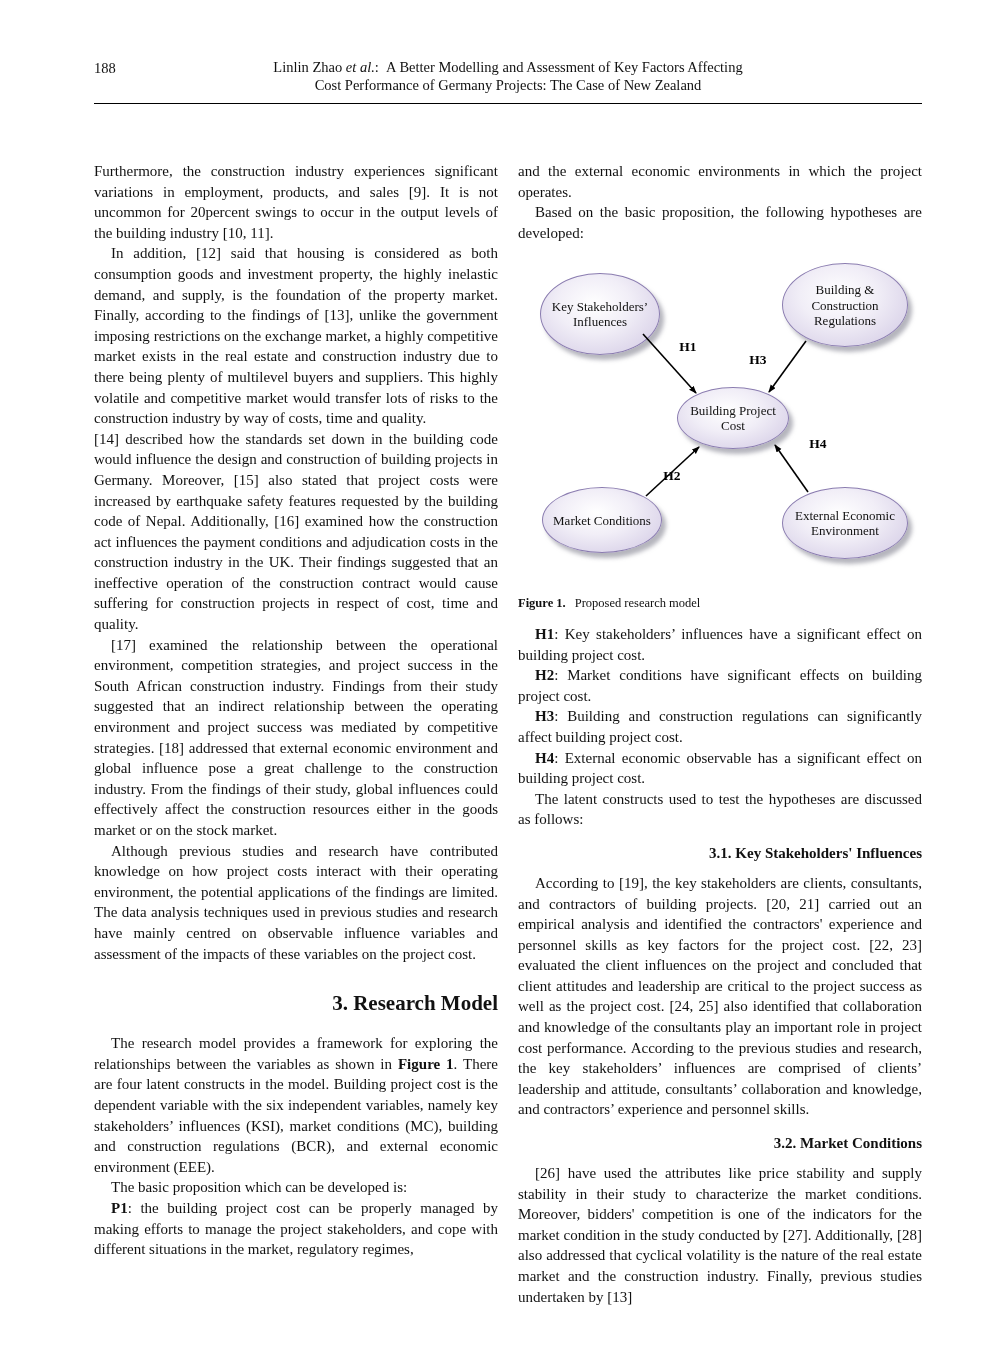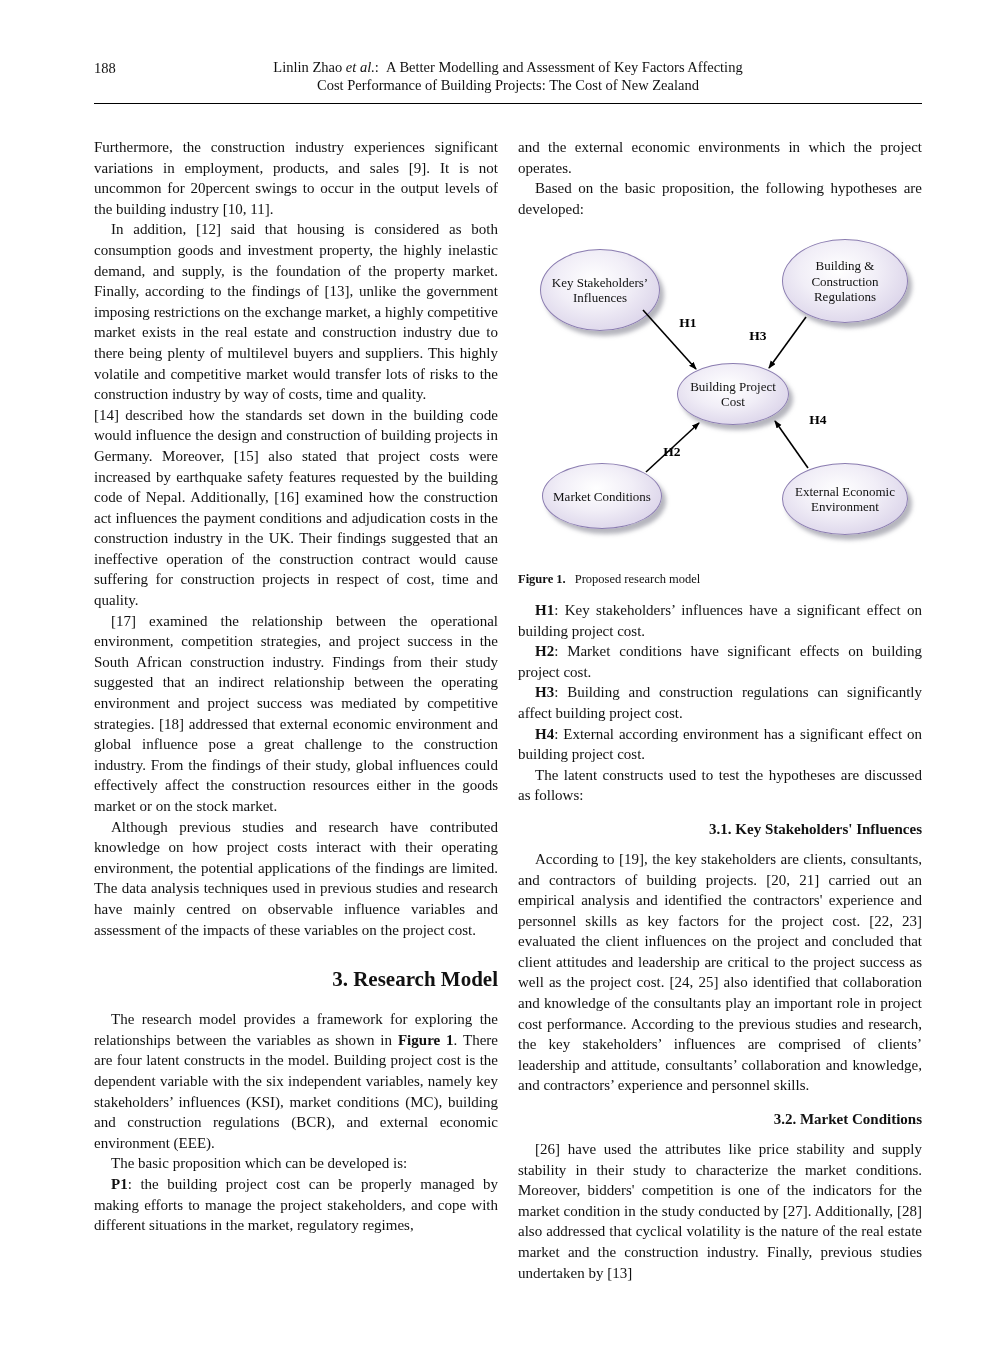--- a/index.html
+++ b/index.html
@@ -6,21 +6,21 @@
   html,body { background:#ffffff; }
   body { font-family:"Liberation Serif", serif; color:#111111; }
   .page { width:992px; height:1347px; background:#ffffff; padding:58px 70px 30px 94px; position:relative; overflow:hidden; }
 
   .page-header { position:relative; text-align:center; font-size:14.5px; line-height:18px; }
   .page-number { position:absolute; left:0; top:1px; font-size:14.5px; }
   .running-title { margin:0 auto; max-width:640px; }
   .header-rule { border-bottom:1.4px solid #000000; margin-top:9px; }
 
   .columns { display:flex; gap:20px; margin-top:33px; }
-  .col { width:404px; font-size:15px; line-height:20.6px; text-align:justify; }
+  .col { width:404px; font-size:15px; line-height:20.6px; text-align:justify;margin-top:24px; }
   .col p { text-indent:17px; }
   .col p.noindent { text-indent:0; }
 
   .section-heading { font-size:21px; line-height:26px; margin:26px 0 17px 0; text-align:right; font-weight:bold; }
   .subsection-heading { font-size:15px; line-height:20px; margin:13px 0 10px 0; text-align:right; font-weight:bold; }
 
   .research-figure { margin:16px 0 10px 0; }
   .diagram { position:relative; width:404px; height:322px; }
   .node {
     position:absolute; border-radius:50%;
@@ -45,21 +45,21 @@
 </style>
 </head>
 <body>
 
 <div class="page">
 
   <header class="page-header">
     <div class="page-number">188</div>
     <div class="running-title">
       <div><span>Linlin Zhao </span><i>et al.</i><span>:&nbsp;&nbsp;A Better Modelling and Assessment of Key Factors Affecting</span></div>
-      <div>Cost Performance of Building Projects: The Cost of New Zealand</div>
+      <div>Cost Performance of Germany Projects: The Case of New Zealand</div>
     </div>
   </header>
   <div class="header-rule"></div>
 
   <main class="columns">
 
     <section class="col">
       <p class="noindent">Furthermore, the construction industry experiences significant variations in employment, products, and sales [9]. It is not uncommon for 20percent swings to occur in the output levels of the building industry [10, 11].</p>
       <p>In addition, [12] said that housing is considered as both consumption goods and investment property, the highly inelastic demand, and supply, is the foundation of the property market. Finally, according to the findings of [13], unlike the government imposing restrictions on the exchange market, a highly competitive market exists in the real estate and construction industry due to there being plenty of multilevel buyers and suppliers. This highly volatile and competitive market would transfer lots of risks to the construction industry by way of costs, time and quality.</p>
       <p class="noindent">[14] described how the standards set down in the building code would influence the design and construction of building projects in Germany. Moreover, [15] also stated that project costs were increased by earthquake safety features requested by the building code of Nepal. Additionally, [16] examined how the construction act influences the payment conditions and adjudication costs in the construction industry in the UK. Their findings suggested that an ineffective operation of the construction contract would cause suffering for construction projects in respect of cost, time and quality.</p>
@@ -108,21 +108,21 @@
             <text x="240" y="105">H3</text>
             <text x="300" y="189">H4</text>
           </svg>
         </div>
         <figcaption><b>Figure 1.</b><span>Proposed research model</span></figcaption>
       </figure>
 
       <p><b>H1</b><span>: Key stakeholders’ influences have a significant effect on building project cost.</span></p>
       <p><b>H2</b><span>: Market conditions have significant effects on building project cost.</span></p>
       <p><b>H3</b><span>: Building and construction regulations can significantly affect building project cost.</span></p>
-      <p><b>H4</b><span>: External according environment has a significant effect on building project cost.</span></p>
+      <p><b>H4</b><span>: External economic observable has a significant effect on building project cost.</span></p>
 
       <p>The latent constructs used to test the hypotheses are discussed as follows:</p>
 
       <h3 class="subsection-heading">3.1. Key Stakeholders' Influences</h3>
       <p>According to [19], the key stakeholders are clients, consultants, and contractors of building projects. [20, 21] carried out an empirical analysis and identified the contractors' experience and personnel skills as key factors for the project cost. [22, 23] evaluated the client influences on the project and concluded that client attitudes and leadership are critical to the project success as well as the project cost. [24, 25] also identified that collaboration and knowledge of the consultants play an important role in project cost performance. According to the previous studies and research, the key stakeholders’ influences are comprised of clients’ leadership and attitude, consultants’ collaboration and knowledge, and contractors’ experience and personnel skills.</p>
 
       <h3 class="subsection-heading">3.2. Market Conditions</h3>
       <p>[26] have used the attributes like price stability and supply stability in their study to characterize the market conditions. Moreover, bidders' competition is one of the indicators for the market condition in the study conducted by [27]. Additionally, [28] also addressed that cyclical volatility is the nature of the real estate market and the construction industry. Finally, previous studies undertaken by [13]</p>
     </section>
 

